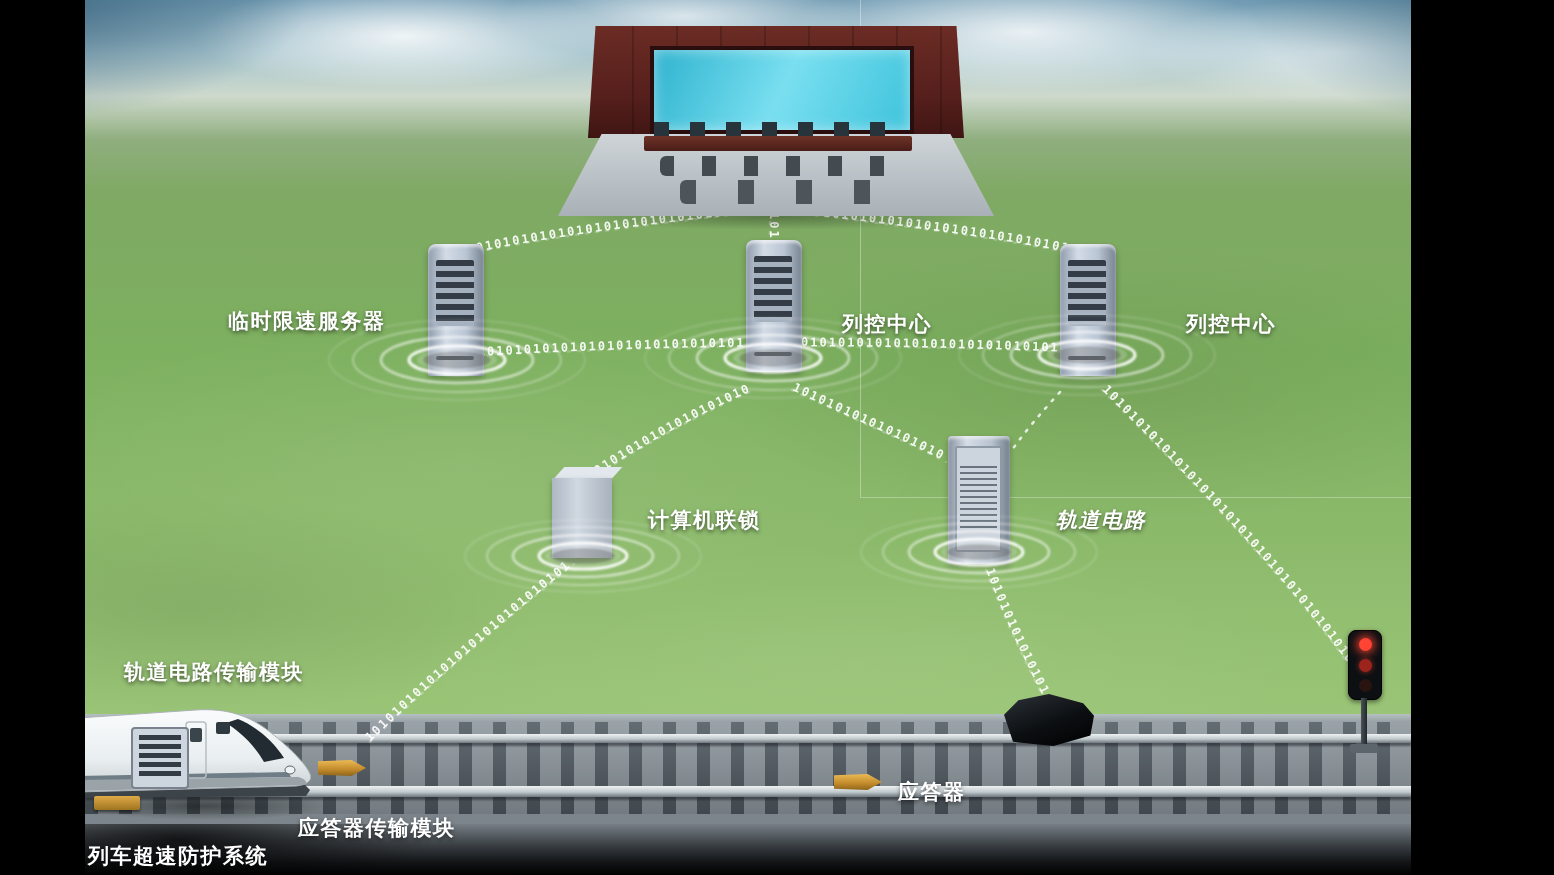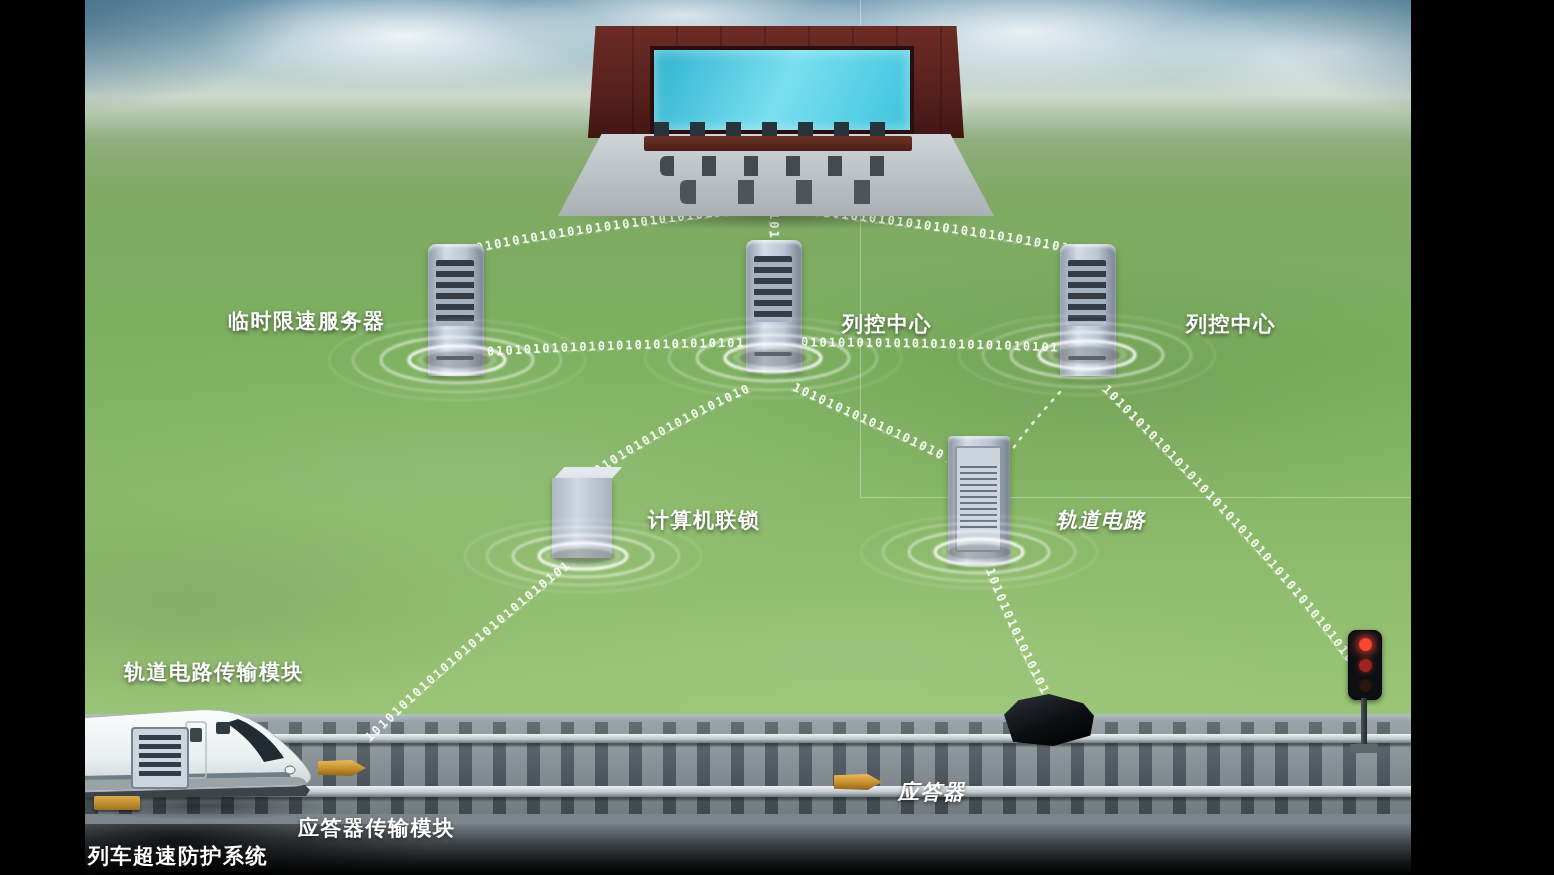--- a/index.html
+++ b/index.html
@@ -317,17 +317,17 @@
   </div>
 
   <div class="label" style="left:228px;top:307px;">临时限速服务器</div>
   <div class="label" style="left:842px;top:310px;">列控中心</div>
   <div class="label" style="left:1186px;top:310px;">列控中心</div>
   <div class="label" style="left:648px;top:506px;">计算机联锁</div>
   <div class="label" style="left:1056px;top:506px;font-style:italic;">轨道电路</div>
   <div class="label" style="left:124px;top:658px;">轨道电路传输模块</div>
   <div class="label" style="left:298px;top:814px;">应答器传输模块</div>
   <div class="label" style="left:88px;top:842px;">列车超速防护系统</div>
-  <div class="label" style="left:898px;top:778px;font-style:italic;">应答器</div>
+  <div class="label" style="left:898px;top:778px;">应答器</div>
 
   <div class="bar left"></div>
   <div class="bar right"></div>
 </div>
 
 </body></html>

